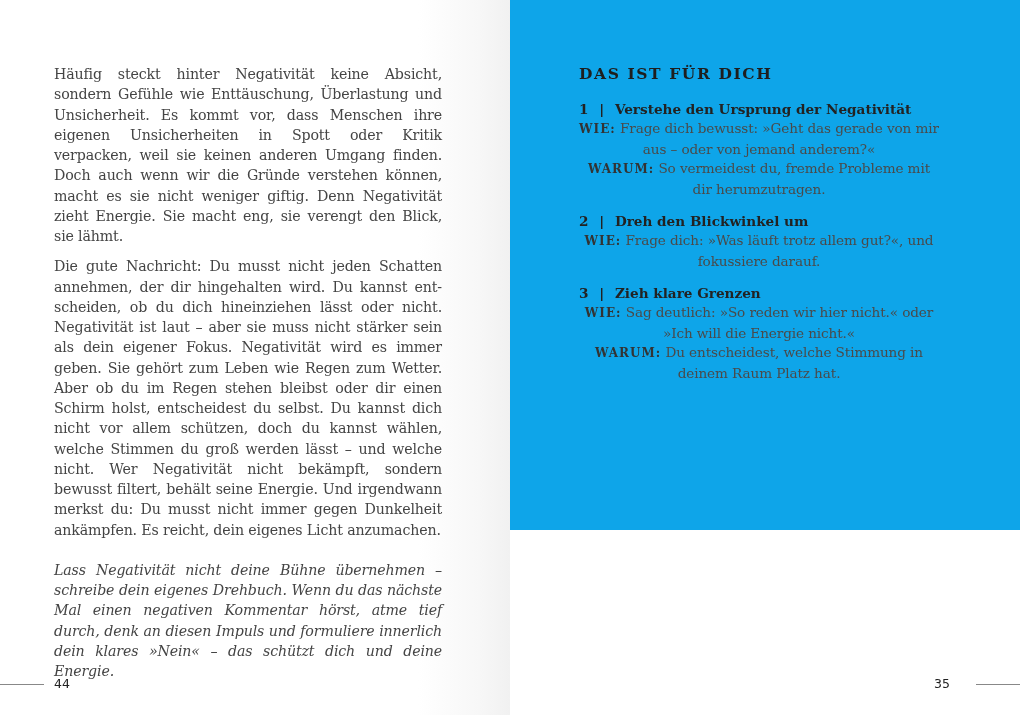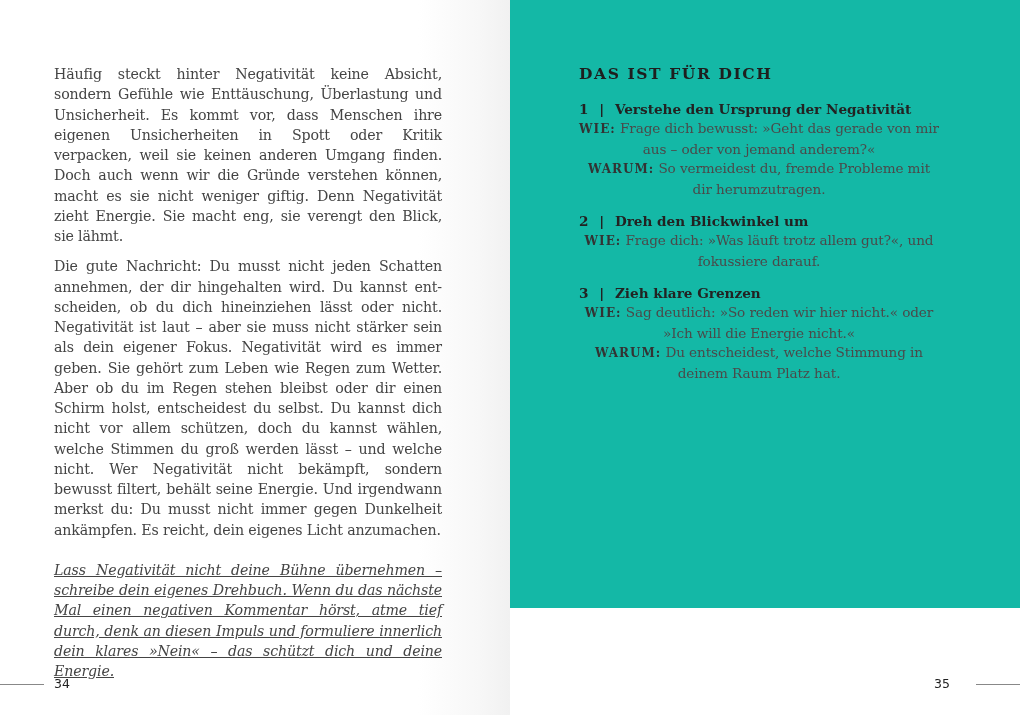--- a/index.html
+++ b/index.html
@@ -6,32 +6,32 @@
     html, body { width: 1020px; height: 715px; overflow: hidden; background: #ffffff; }
     body { position: relative; font-family: "DejaVu Serif", serif; }
 
     .spread { position: absolute; left: 0; top: 0; width: 1020px; height: 715px; display: flex; }
 
     .page-left {
       position: relative; width: 510px; height: 715px;
       background: linear-gradient(to right, #ffffff 0%, #ffffff 82%, #f7f7f7 94%, #f1f1f1 100%);
     }
     .page-right {
-      position: relative; width: 510px; height: 608px; background: #14b8a6;
+      position: relative; width: 510px; height: 530px; background: #0ea5e9;
     }
 
     .body-text {
       position: absolute; left: 54px; top: 64px; width: 388px;
       font-family: "DejaVu Serif", serif;
       font-size: 14.2px; line-height: 20.25px; color: #444444;
       text-align: justify; hyphens: manual;
       letter-spacing: -0.15px;
     }
     .body-text p { margin-bottom: 10px; }
-    .body-text p.quote { font-style: italic; margin-top: 20px; text-decoration: underline; }
+    .body-text p.quote { font-style: italic; margin-top: 20px; }
 
     .folio {
       position: absolute; top: 676px;
       font-family: "DejaVu Sans", sans-serif; font-size: 12.5px; color: #222222;
     }
     .folio-left { left: 54px; }
     .folio-right { right: 70px; }
     .folio-rule { position: absolute; top: 684px; height: 1px; background: #888888; }
     .folio-rule-left { left: 0; width: 44px; }
     .folio-rule-right { right: 0; width: 44px; }
@@ -60,21 +60,21 @@
 
 <div class="spread">
 
   <div class="page-left">
     <div class="body-text">
       <p>Häufig steckt hinter Negativität keine Absicht, sondern Gefühle wie Enttäuschung, Überlastung und Unsicher­heit. Es kommt vor, dass Menschen ihre eigenen Un­sicherheiten in Spott oder Kritik verpacken, weil sie kei­nen anderen Umgang finden. Doch auch wenn wir die Gründe verstehen können, macht es sie nicht weniger giftig. Denn Negativität zieht Energie. Sie macht eng, sie verengt den Blick, sie lähmt.</p>
       <p>Die gute Nachricht: Du musst nicht jeden Schatten annehmen, der dir hingehalten wird. Du kannst ent­scheiden, ob du dich hineinziehen lässt oder nicht. Negativität ist laut – aber sie muss nicht stärker sein als dein eigener Fokus. Negativität wird es immer geben. Sie gehört zum Leben wie Regen zum Wetter. Aber ob du im Regen stehen bleibst oder dir einen Schirm holst, entscheidest du selbst. Du kannst dich nicht vor allem schützen, doch du kannst wählen, welche Stimmen du groß werden lässt – und welche nicht. Wer Negativität nicht bekämpft, sondern bewusst filtert, behält seine Energie. Und irgendwann merkst du: Du musst nicht immer gegen Dunkelheit ankämpfen. Es reicht, dein eigenes Licht anzumachen.</p>
       <p class="quote">Lass Negativität nicht deine Bühne übernehmen – schreibe dein eigenes Drehbuch. Wenn du das nächste Mal einen negativen Kommentar hörst, atme tief durch, denk an diesen Impuls und formuliere innerlich dein klares »Nein« – das schützt dich und deine Energie.</p>
     </div>
     <div class="folio-rule folio-rule-left"></div>
-    <div class="folio folio-left">34</div>
+    <div class="folio folio-left">44</div>
   </div>
 
   <div class="page-right">
     <div class="box">
       <div class="box-title">DAS IST FÜR DICH</div>
 
       <div class="tip">
         <div class="tip-head">
           <span>1</span>
           <span style="margin:0 6px;">|</span>

